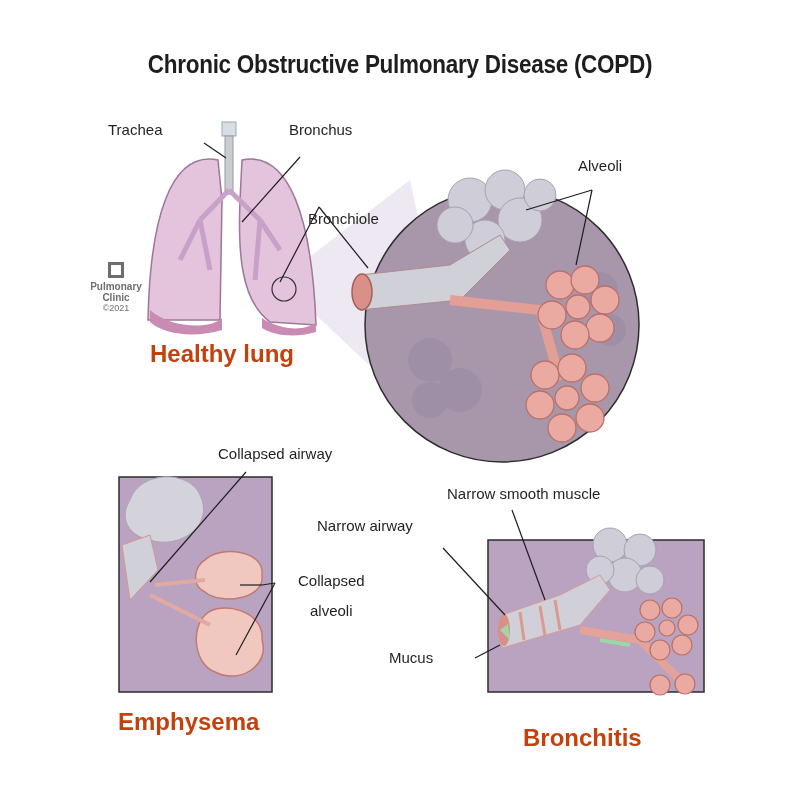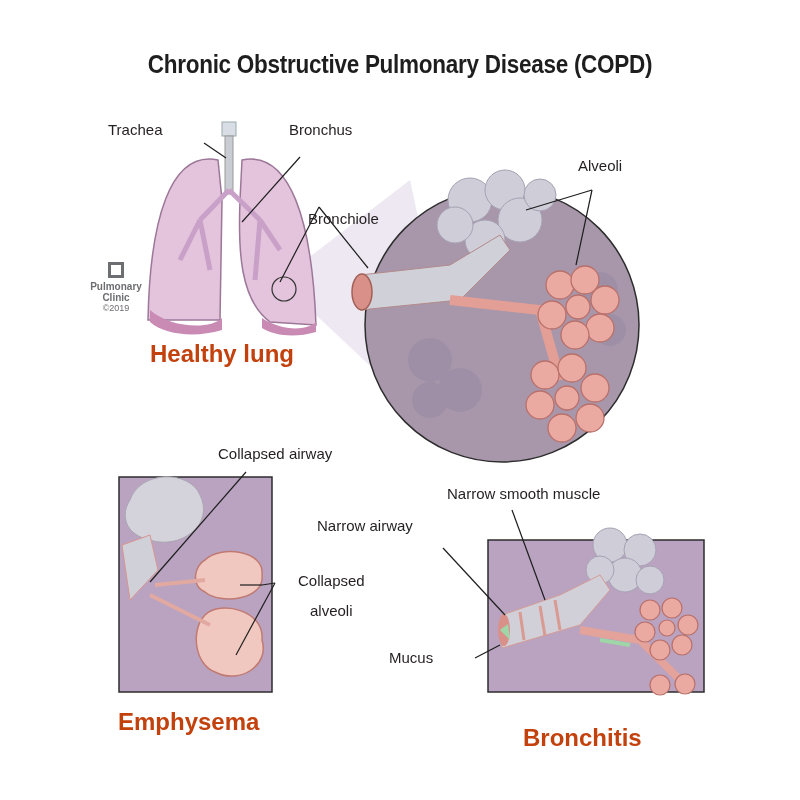--- a/index.html
+++ b/index.html
@@ -121,21 +121,21 @@
     <line x1="512" y1="510" x2="545" y2="600"></line>
     <line x1="443" y1="548" x2="505" y2="615"></line>
     <line x1="475" y1="658" x2="500" y2="645"></line>
   </g>
 </svg>
 
 <div class="abs logo">
   <div style="width:16px;height:16px;margin:0 auto 3px;border:3px solid #6d6e71;box-sizing:border-box;"></div>
   <div>Pulmonary</div>
   <div>Clinic</div>
-  <div class="copy">©2019</div>
+  <div class="copy">©2021</div>
 </div>
 
 <div class="abs label" style="left:108px;top:122px;">Trachea</div>
 <div class="abs label" style="left:289px;top:122px;">Bronchus</div>
 <div class="abs label" style="left:308px;top:176px;margin-top:35px;">Bronchiole</div>
 <div class="abs label" style="left:578px;top:158px;">Alveoli</div>
 <div class="abs caption" style="left:150px;top:340px;">Healthy lung</div>
 
 <div class="abs label" style="left:218px;top:446px;">Collapsed airway</div>
 <div class="abs label" style="left:290px;top:573px;margin-left:8px;">Collapsed</div>

